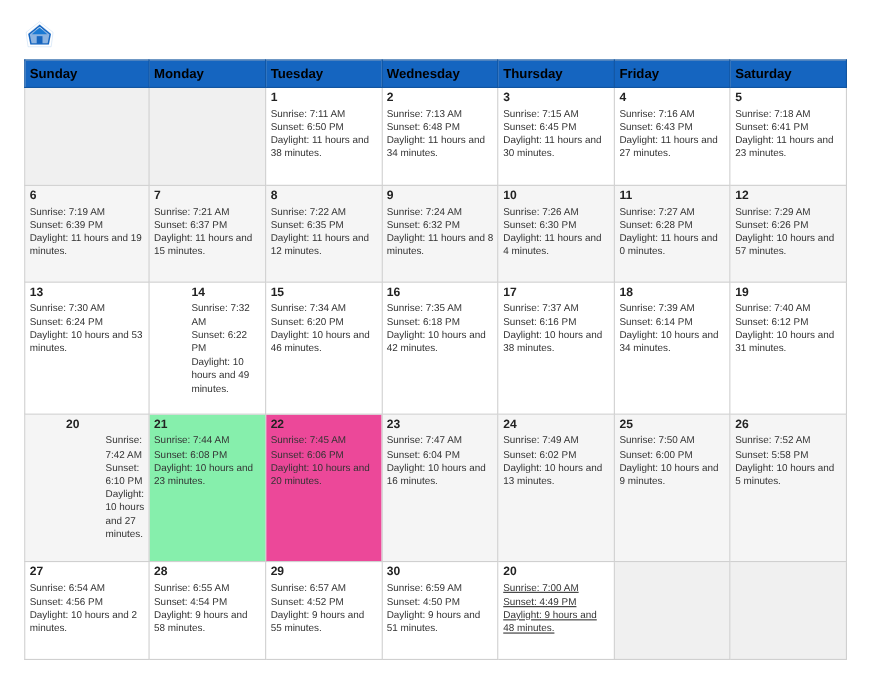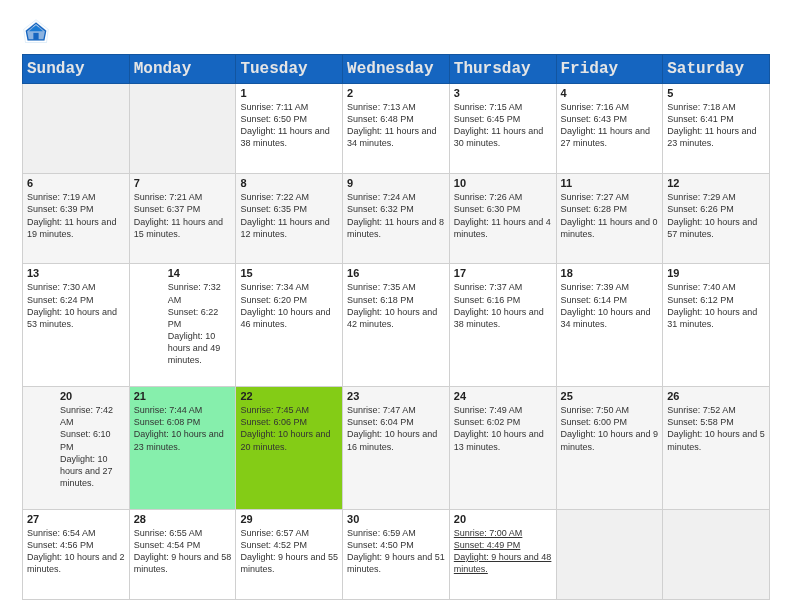--- a/index.html
+++ b/index.html
@@ -52,27 +52,26 @@
       font-size: 14px;
       color: #444;
     }
     .calendar {
       width: 100%;
       border-collapse: collapse;
       flex: 1;
     }
     .calendar th {
       background: #1565c0;
-      color: #e5e5e5;
-      font-size: 16px;
+      color: #000000;
+      font-size: 12px;
       font-weight: bold;
       padding: 5px 4px;
       text-align: left;
       border: 1px solid #1255a0;
-      font-family: Liberation Mono, monospace;
     }
     .calendar td {
       border: 1px solid #d0d0d0;
       vertical-align: top;
       padding: 3px 4px;
       font-size: 9.5px;
       color: #333;
       width: calc(100% / 7);
       height: 78px;
       background: #fff;
@@ -257,31 +256,31 @@
           <td style="background: rgb(255, 255, 255);">
             <span class="day-number">19</span>
             <div class="day-info" style="white-space: pre-line;">Sunrise: 7:40 AM
 Sunset: 6:12 PM
 Daylight: 10 hours and 31 minutes.</div>
           </td>
         </tr>
         <tr>
           <td style="background: rgb(245, 245, 245); padding-left: 37px;">
             <span class="day-number">20</span>
-            <div class="day-info" style="white-space: pre-line;">Sunrise: 7:42 AM
+            <div class="day-info" style="white-space: pre-line; margin-left: 36px;">Sunrise: 7:42 AM
 Sunset: 6:10 PM
 Daylight: 10 hours and 27 minutes.</div>
           </td>
           <td style="background: #86efac;">
             <span class="day-number">21</span>
             <div class="day-info" style="white-space: pre-line;">Sunrise: 7:44 AM
 Sunset: 6:08 PM
 Daylight: 10 hours and 23 minutes.</div>
           </td>
-          <td style="background: #84cc16;">
+          <td style="background: #ec4899;">
             <span class="day-number">22</span>
             <div class="day-info" style="white-space: pre-line;">Sunrise: 7:45 AM
 Sunset: 6:06 PM
 Daylight: 10 hours and 20 minutes.</div>
           </td>
           <td style="background: rgb(245, 245, 245);">
             <span class="day-number">23</span>
             <div class="day-info" style="white-space: pre-line;">Sunrise: 7:47 AM
 Sunset: 6:04 PM
 Daylight: 10 hours and 16 minutes.</div>

